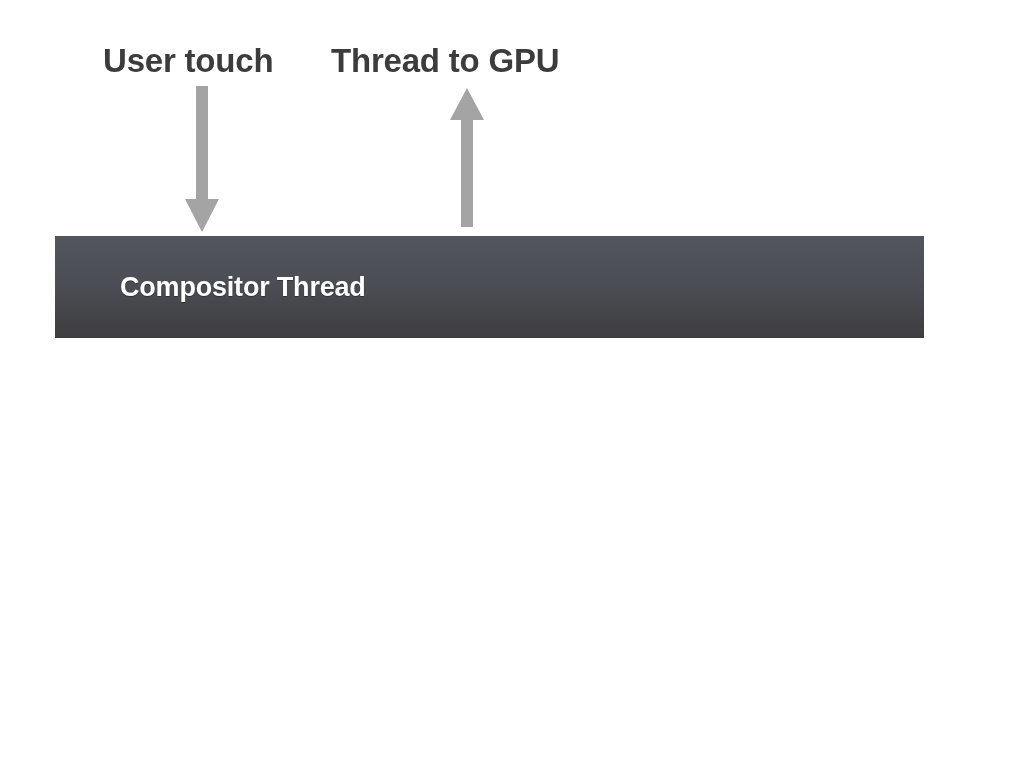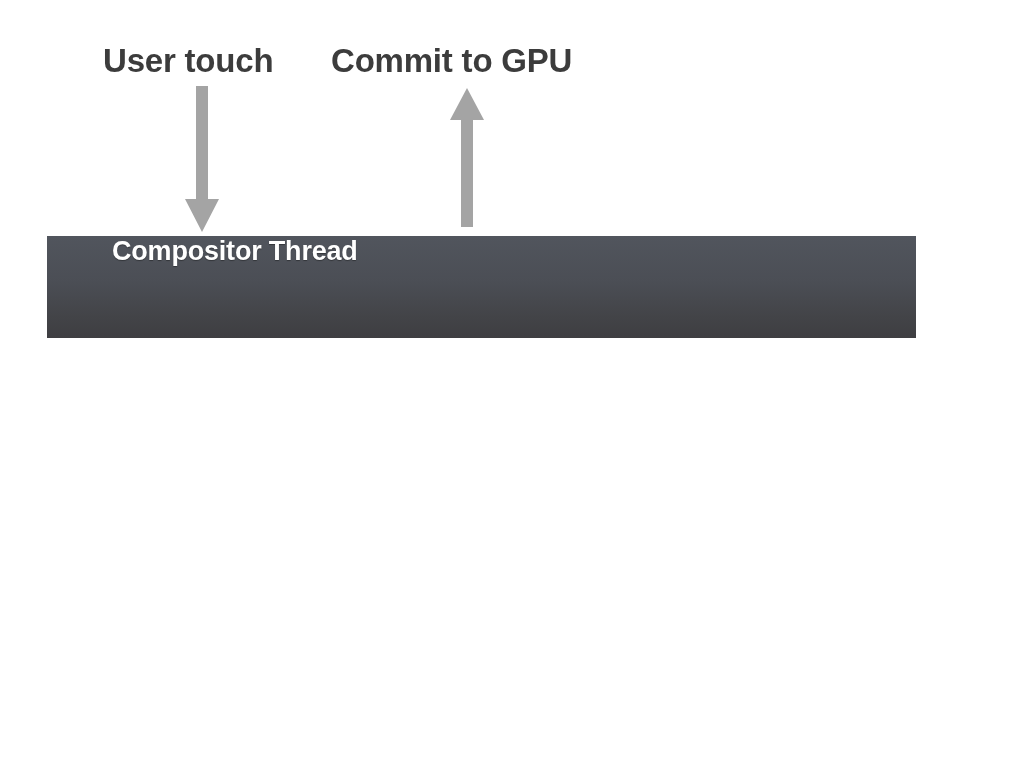--- a/index.html
+++ b/index.html
@@ -54,23 +54,24 @@
     top: 86px;
   }
   #arrow-commit-gpu {
     left: 448px;
     top: 86px;
   }
 
   
   .thread-bar {
     position: absolute;
-    left: 47px;
+    left: 55px;
     width: 869px;
     display: flex;
+    align-items: center;
   }
   .thread-bar-label {
     font-family: "Liberation Sans", sans-serif;
     font-weight: bold;
     font-size: 27px;
     letter-spacing: -0.2px;
     margin-left: 65px;
     white-space: nowrap;
   }
 
@@ -94,21 +95,21 @@
     text-shadow: 0 1px 1px rgba(255,255,255,0.45);
   }
 </style>
 </head>
 <body>
 
 <div class="canvas">
 
   <div class="annotation-label" id="label-user-touch">User touch</div>
 
-  <div class="annotation-label" id="label-commit-gpu">Commit to GPU</div>
+  <div class="annotation-label" id="label-commit-gpu">Thread to GPU</div>
 
   <svg class="arrow-svg" id="arrow-user-touch" width="40" height="150" viewBox="0 0 40 150">
     <polygon points="16,0 28,0 28,113 39,113 22,146 5,113 16,113" fill="#a4a4a4"></polygon>
   </svg>
 
   <svg class="arrow-svg" id="arrow-commit-gpu" width="40" height="145" viewBox="0 0 40 145">
     <polygon points="19,2 36,34 25,34 25,141 13,141 13,34 2,34" fill="#a4a4a4"></polygon>
   </svg>
 
   <div class="thread-bar" id="bar-compositor-thread">

